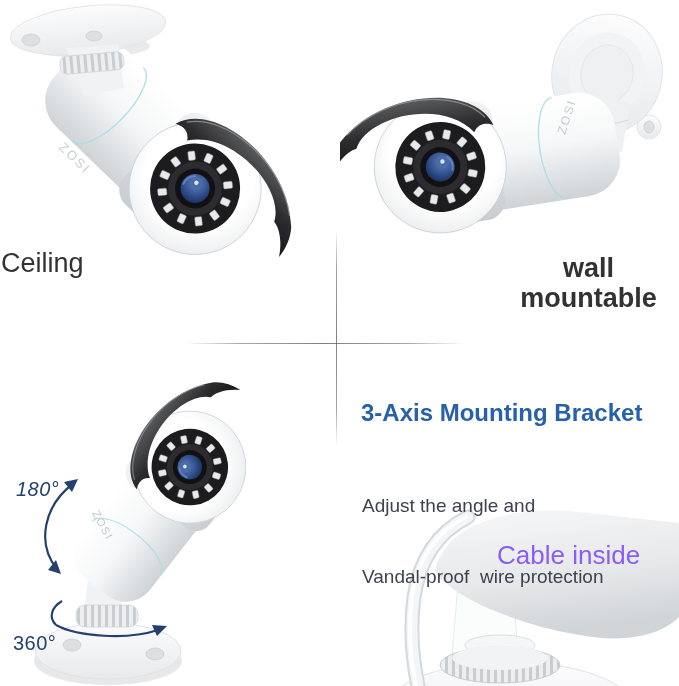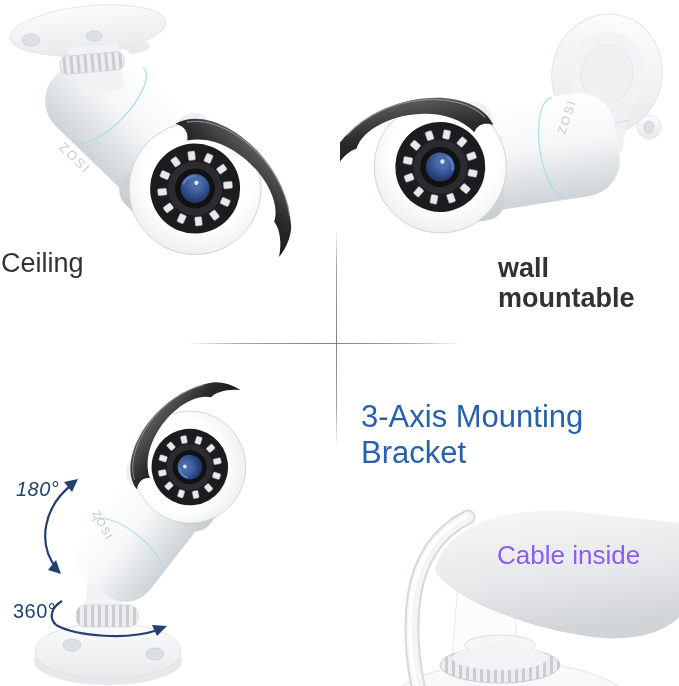--- a/index.html
+++ b/index.html
@@ -1,32 +1,32 @@
 <!DOCTYPE html>
 <html><head>
 <meta charset="utf-8">
 <style>
   html,body{margin:0;padding:0;background:#fff;}
   .canvas{
     position:relative;width:679px;height:686px;background:#ffffff;overflow:hidden;
     font-family:"Liberation Sans", sans-serif;
   }
   .caption{
-    position:absolute;font-size:27px;line-height:1.1;color:#323232;font-weight:400;letter-spacing:0;
+    position:absolute;font-size:27px;line-height:1.1;color:#323232;font-weight:400;letter-spacing:0;text-align:center;
   }
   .cap-ceiling{left:1px;top:249px;}
   .cap-wall{left:498px;top:254px;font-weight:bold;}
   .cap-cable{left:497px;top:541px;color:#8b5cf6;font-size:26px;}
   .angle-label{
     position:absolute;font-size:20px;color:#24416d;font-weight:400;letter-spacing:.5px;
   }
   .lbl-180{left:16px;top:478px;font-style:italic;}
-  .lbl-360{left:13px;top:600px;}
+  .lbl-360{left:13px;top:632px;}
   .brx-title{
-    position:absolute;left:361px;top:399px;font-size:31px;color:#2760ab;font-weight:400;letter-spacing:0;
+    position:absolute;left:361px;top:399px;font-size:24px;color:#2760ab;font-weight:700;letter-spacing:0;
   }
   .brx-desc{
     position:absolute;left:362px;top:447px;font-size:19px;line-height:23.5px;color:#3d424d;white-space:pre;
   }
   .divider-v{
     position:absolute;left:336px;top:229px;width:1px;height:218px;
     background:linear-gradient(180deg,rgba(130,130,130,0) 0%,rgba(130,130,130,.75) 18%,rgba(110,110,110,.85) 50%,rgba(130,130,130,.75) 82%,rgba(130,130,130,0) 100%);
   }
   .divider-h{
     position:absolute;left:186px;top:343px;width:278px;height:1px;
@@ -178,15 +178,19 @@
   </svg>
 
   <div class="divider-v"></div>
   <div class="divider-h"></div>
 
   <div class="caption cap-ceiling">Ceiling</div>
   <div class="caption cap-wall">wall mountable</div>
   <div class="angle-label lbl-180">180°</div>
   <div class="angle-label lbl-360">360°</div>
   <div class="brx-title">3-Axis Mounting Bracket</div>
+  <div class="brx-desc">
+    <div>Adjust the angle and</div>
+    <div>Vandal-proof  wire protection</div>
+  </div>
   <div class="caption cap-cable">Cable inside</div>
 
 </div>
 
 </body></html>

